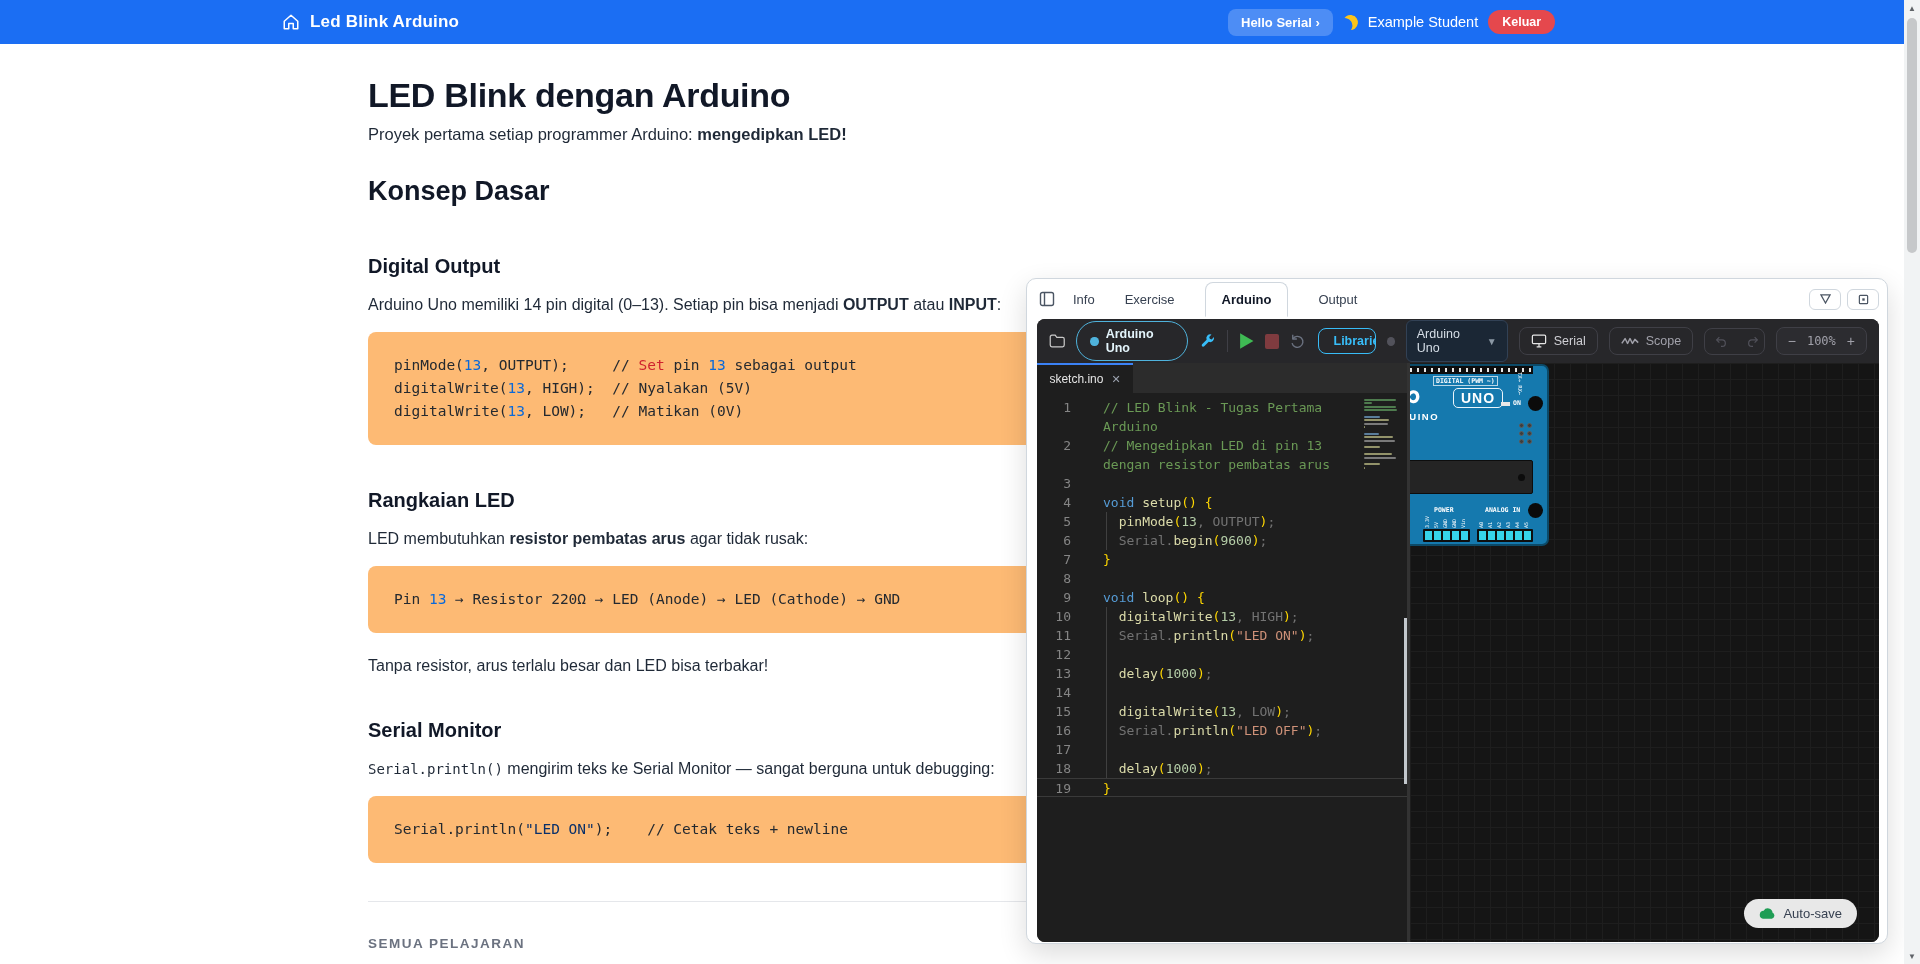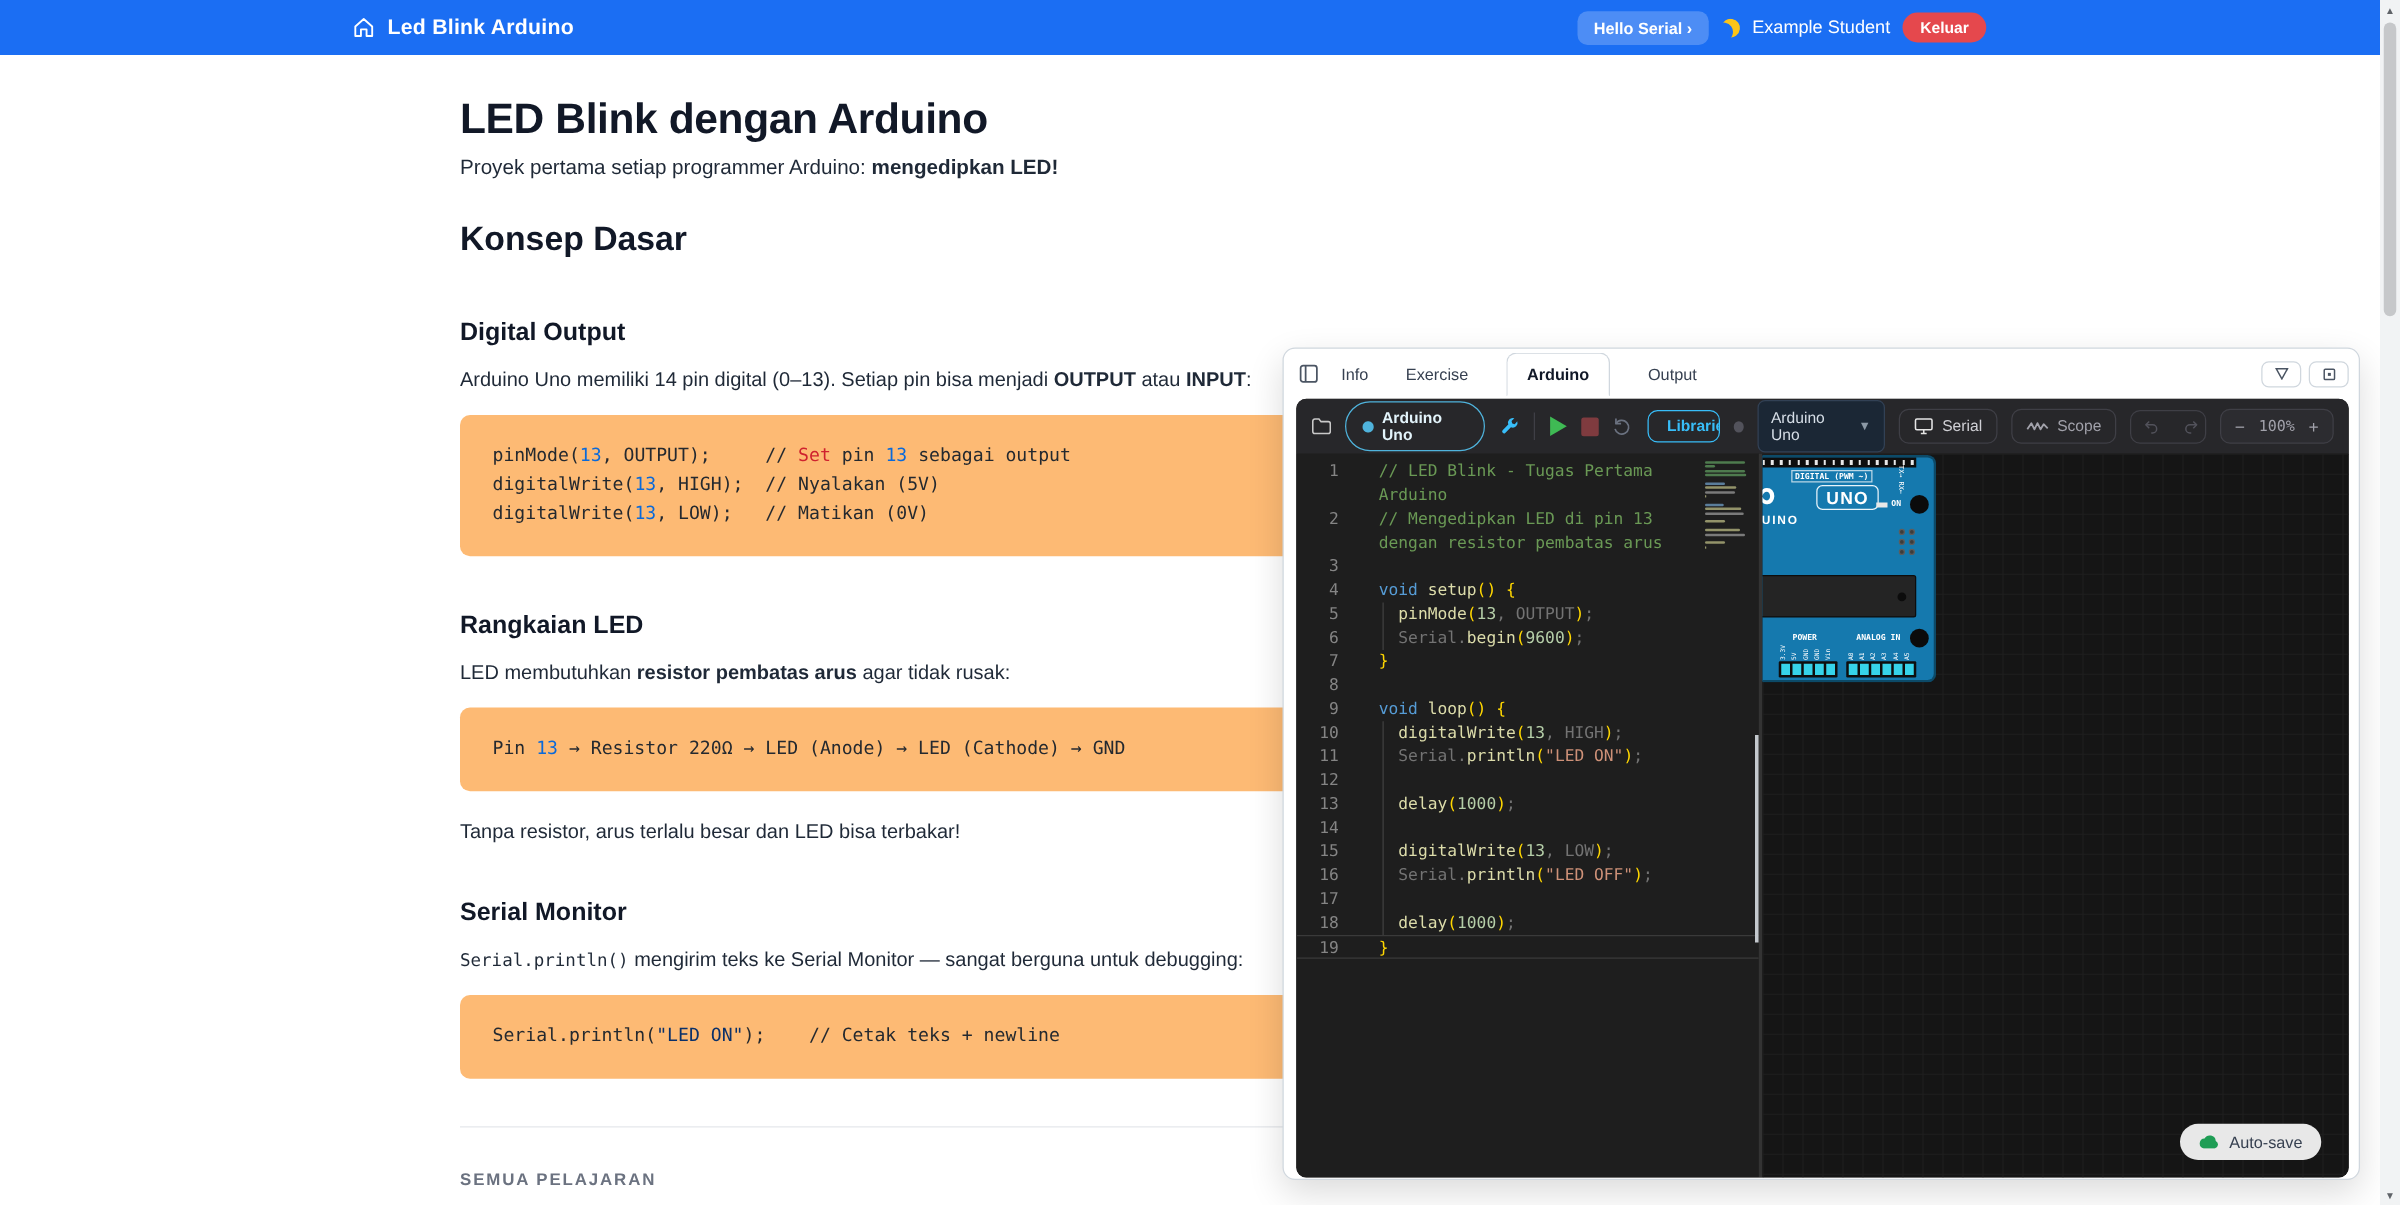--- a/index.html
+++ b/index.html
@@ -3,21 +3,21 @@
 <meta charset="utf-8">
 <style>
   * { margin:0; padding:0; box-sizing:border-box; }
   body { font-family:"Liberation Sans", sans-serif; background:#fff; }
   #page { position:relative; width:1920px; height:964px; overflow:hidden; background:#fff; }
 
   
   .hdr { position:absolute; left:0; top:0; width:1904px; height:44px; background:#1b6ef3; display:flex; align-items:center; }
   .hdr-left { position:absolute; left:282px; display:flex; align-items:center; gap:10px; }
   .hdr-title { color:#fff; font-weight:bold; font-size:17px; letter-spacing:.2px; }
-  .hdr-right { position:absolute; left:1262px; display:flex; align-items:center; gap:10px; }
+  .hdr-right { position:absolute; left:1228px; display:flex; align-items:center; gap:10px; }
   .pill-serial { background:rgba(255,255,255,.22); color:#fff; font-weight:bold; font-size:13px; padding:6px 13px; border-radius:8px; cursor:pointer; white-space:nowrap; }
   .moon { width:15px; height:15px; border-radius:50%; box-shadow:inset -5px 4px 0 0 #fcc419; transform:rotate(10deg); }
   .hdr-user { color:#fff; font-size:14.5px; }
   .pill-logout { background:#e5484d; color:#fff; font-weight:bold; font-size:12.5px; padding:5px 14px; border-radius:999px; cursor:pointer; }
 
   
   .content { position:absolute; left:368px; top:44px; width:1000px; }
   .content h1 { margin-top:32px; font-size:34px; color:#111827; letter-spacing:-.3px; }
   .intro { margin-top:10px; font-size:16.5px; color:#1f2937; }
   .content h2 { margin-top:32px; font-size:27px; color:#111827; }
@@ -254,20 +254,26 @@
         </div>
         <div class="zoomgrp">
           <span class="z">−</span>
           <span class="zl">100%</span>
           <span class="z">+</span>
         </div>
       </div>
 
       <div class="ide-body">
         <div class="left-col">
+          <div class="filetabs">
+            <div class="filetab">
+              <span>sketch.ino</span>
+              <span class="x">✕</span>
+            </div>
+          </div>
           <div class="editor" id="editor">
             <div class="iguide" style="top:119px;height:38px"></div>
             <div class="iguide" style="top:214px;height:171px"></div>
             <div id="editor-rows">
                 <div class="erow">
                   <span class="gut">1</span>
                   <span class="etext"><span class="tk-cm">// LED Blink - Tugas Pertama</span></span>
                 </div>
                 <div class="erow">
                   <span class="gut"></span>

